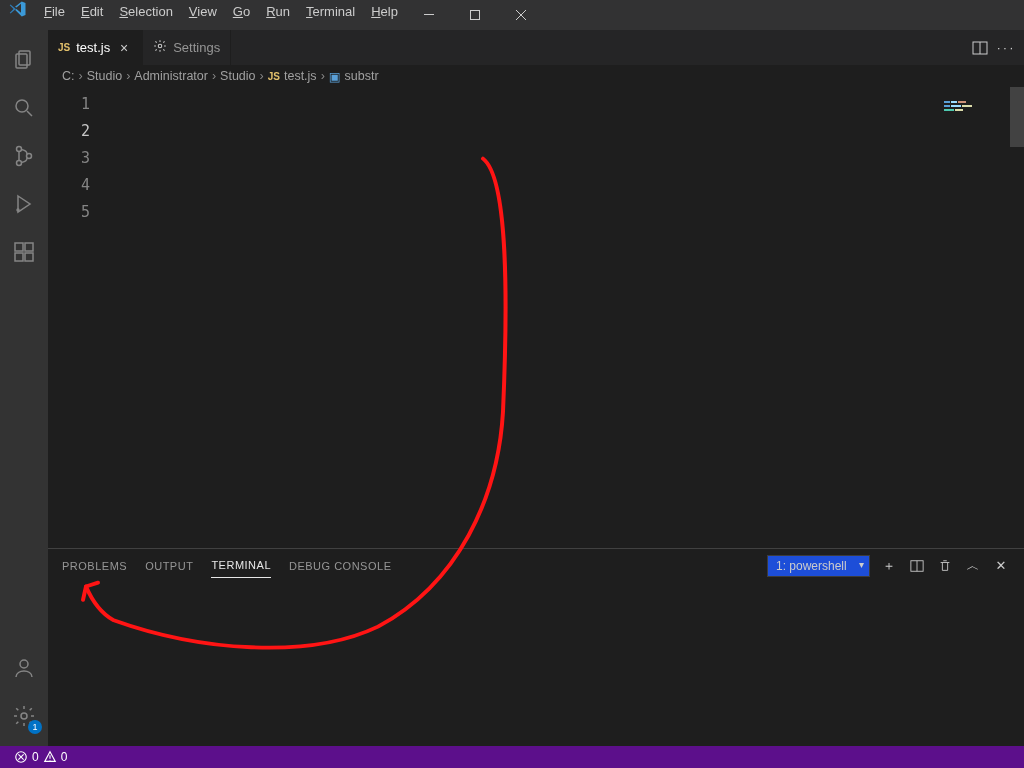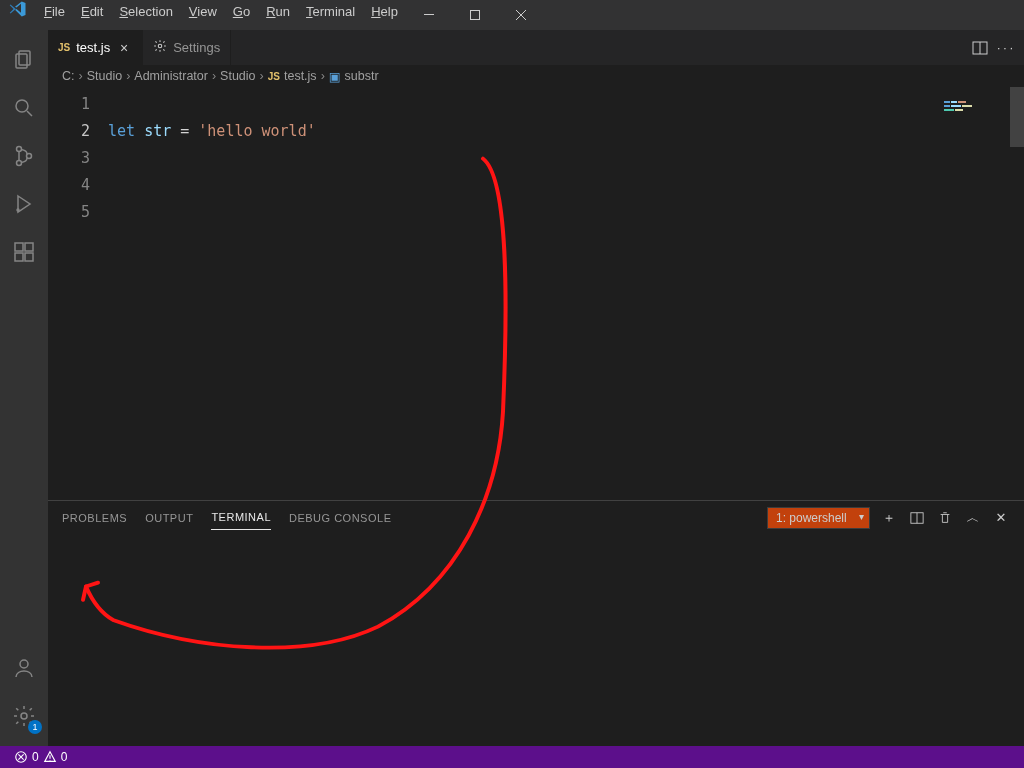--- a/index.html
+++ b/index.html
@@ -58,26 +58,26 @@
   .tok-num { color:#b5cea8; }
   .tok-obj { color:#4ec9b0; }
   .bracket-box { border:1px solid #888; padding:0 0px;}
   .minimap { width:80px; background:#1e1e1e; position:relative;}
   .minimap .mark { position:absolute; top:4px; left:14px; right:14px; height:6px; }
   .minimap .mark span { display:inline-block; height:2px; margin-right:1px;}
   .editor-scrollbar { width: 14px; background:#1e1e1e; position:relative;}
   .editor-scrollbar .thumb { position:absolute; top:0; left:0; right:0; height:60px; background: rgba(121,121,121,0.4); }
 
   
-  .panel { height: 246px; background:#1e1e1e; border-top:1px solid #414141; display:flex; flex-direction:column;}
+  .panel { height: 198px; background:#1e1e1e; border-top:1px solid #414141; display:flex; flex-direction:column;}
   .panel-tabs { height: 33px; display:flex; align-items:center; padding: 0 14px; gap:18px;}
   .ptab { font-size:11px; letter-spacing:0.5px; color:#969696; text-transform: uppercase; padding: 6px 0; cursor:default;}
   .ptab.active { color:#e7e7e7; border-bottom:1px solid #e7e7e7; }
   .panel-right { margin-left:auto; display:flex; align-items:center; gap:10px; color:#ccc;}
-  .panel-right select { appearance:none; background:#c2410c; color:#ccc; border:1px solid #3c3c3c; font-size:12px; padding:2px 22px 2px 8px; height:22px;}
+  .panel-right select { appearance:none; background:#1d4ed8; color:#ccc; border:1px solid #3c3c3c; font-size:12px; padding:2px 22px 2px 8px; height:22px;}
   .select-wrap { position:relative; }
   .select-wrap .arrow { position:absolute; right:6px; top:4px; pointer-events:none; color:#ccc; font-size:10px;}
   .panel-right .pico { width:18px; display:flex; justify-content:center;}
   .terminal-body { flex:1; padding: 4px 14px; font-family: Consolas, monospace; font-size:13px; line-height:17px; color:#ccc; white-space:pre; position:relative;}
   .terminal-body .cmd-yellow { color:#e2c06b; }
   .terminal-cursor { display:inline-block; width:7px; height:14px; background:#ccc; vertical-align:middle; margin-left:2px;}
 
   
   .statusbar { height: 22px; background:#5c0f8b; color:#fff; display:flex; align-items:center; font-size:12px; padding:0 8px; gap:6px;}
   .statusbar .sb-item { padding:0 6px; display:flex; align-items:center; gap:4px;}
@@ -227,21 +227,20 @@
     <div style="flex:1; display:flex; flex-direction:column; min-height:0; position:relative;">
       <div class="editor-body">
         <div class="gutter">
           <div>1</div>
           <div class="cur">2</div>
           <div>3</div>
           <div>4</div>
           <div>5</div>
         </div>
         <div class="code">
-<div class="line"><span class="tok-kw">let</span> <span class="tok-var">str</span><span class="tok-op"> = </span><span class="tok-str">'hello world'</span></div>
 <div class="line"></div>
 <div class="line"></div>
         </div>
         <div class="minimap">
           <div class="mark"><span style="width:6px;background:#5aa0d8"></span><span style="width:6px;background:#9cdcfe"></span><span style="width:8px;background:#ce9178"></span></div>
           <div class="mark" style="top:8px;"><span style="width:6px;background:#5aa0d8"></span><span style="width:10px;background:#9cdcfe"></span><span style="width:10px;background:#dcdcaa"></span></div>
           <div class="mark" style="top:12px;"><span style="width:10px;background:#4ec9b0"></span><span style="width:8px;background:#dcdcaa"></span></div>
         </div>
         <div class="editor-scrollbar">
               <div class="thumb"></div>

